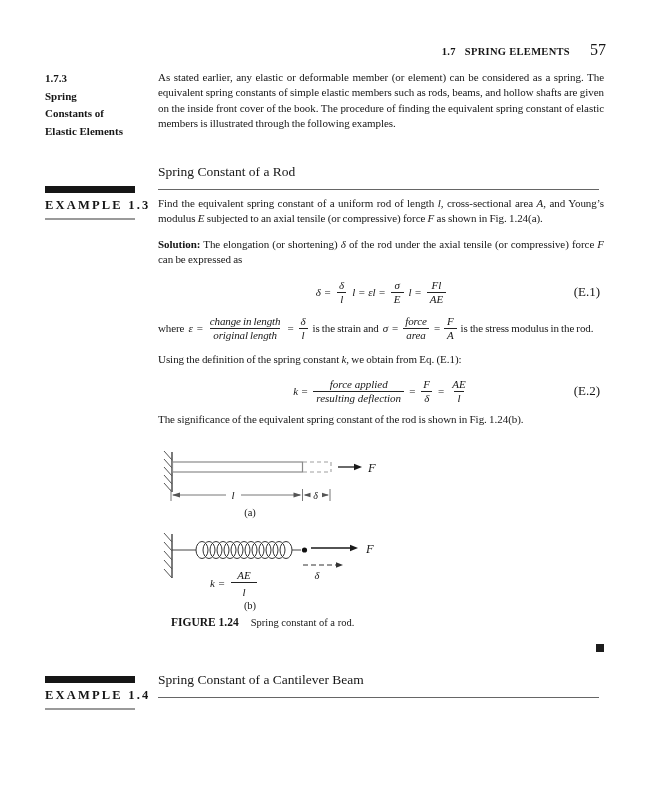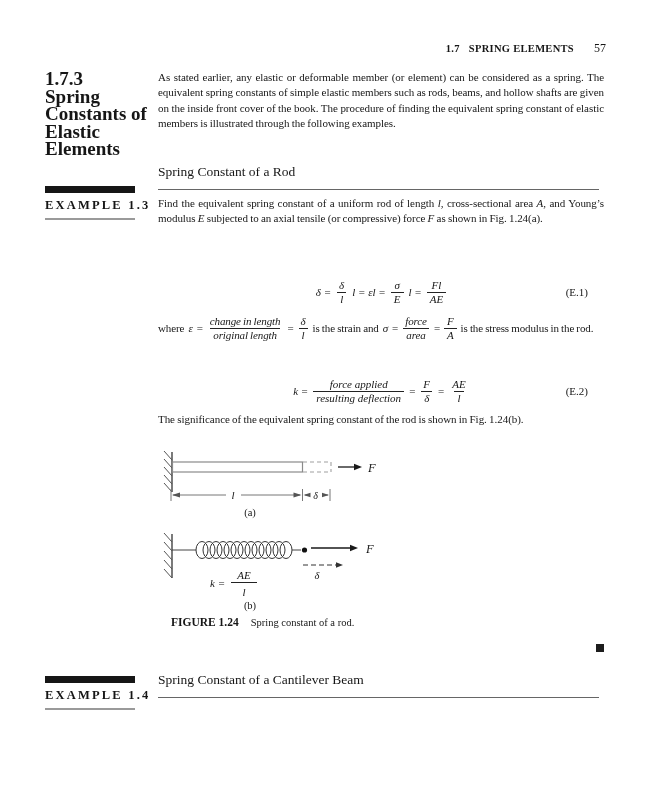--- a/index.html
+++ b/index.html
@@ -4,36 +4,36 @@
 <style>
   html,body{margin:0;padding:0;background:#ffffff;}
   .page{
     position:relative;width:645px;height:800px;background:#ffffff;
     font-family:"Liberation Serif", serif;color:#161616;overflow:hidden;
   }
   
   .running-head{position:absolute;top:41px;right:39px;display:flex;align-items:baseline;gap:20px;}
   .rh-text{font-size:10.5px;font-weight:bold;letter-spacing:.3px;}
   .rh-text .sec-num{margin-right:9px;font-family:Liberation Serif, serif;}
-  .page-num{font-size:12px;}
-  
-  .side-head{position:absolute;left:45px;top:70px;width:112px;font-weight:bold;font-size:19px;line-height:17.5px;}
+  .page-num{font-size:16px;}
+  
+  .side-head{position:absolute;left:45px;top:70px;width:112px;font-weight:bold;font-size:11px;line-height:17.5px;}
   
   .col{left:158px;width:446px;position:absolute;}
   .body-text{font-size:11px;line-height:15.4px;text-align:justify;word-spacing:-.4px;letter-spacing:-.05px;}
   
   .ex-block{position:absolute;left:45px;width:112px;}
   .ex-bar{width:90px;height:7px;background:#161616;}
   .ex-label{font-size:12.5px;font-weight:bold;letter-spacing:2.2px;margin-top:5px;white-space:nowrap;}
   .ex-rule{width:90px;border-top:2px solid #9a9a9a;margin-top:5px;}
   .sec-title{position:absolute;left:158px;font-size:13.5px;}
   .title-rule{position:absolute;left:158px;width:441px;height:1px;background:#666;}
   
   .eqrow{position:absolute;left:158px;width:446px;display:flex;justify-content:center;align-items:center;gap:5px;font-size:11px;white-space:nowrap;}
-  .eqtag{position:absolute;right:16px;top:50%;transform:translateY(-50%);font-size:11px;font-style:normal;}
+  .eqtag{position:absolute;right:4px;top:50%;transform:translateY(-50%);font-size:13px;font-style:normal;}
   .mi{font-style:italic;}
   .frac{display:inline-flex;flex-direction:column;align-items:center;line-height:1.15;}
   .frac .num{padding:0 3px;}
   .frac .den{padding:0 3px;border-top:1px solid #222;}
   .whererow{position:absolute;left:158px;width:452px;display:flex;align-items:center;gap:4px;font-size:11px;letter-spacing:-.1px;word-spacing:-.5px;white-space:nowrap;}
   
   .fig-svg{position:absolute;left:140px;top:446px;}
   .fig-caption{position:absolute;left:163px;top:616px;font-size:10.5px;margin-left:8px;}
   .fig-caption .cap-tag{font-weight:bold;font-size:11.5px;margin-right:12px;}
   .end-marker{position:absolute;left:596px;top:644px;width:8px;height:8px;background:#1d1d1d;}
@@ -65,20 +65,21 @@
     <div class="ex-bar"></div>
     <div class="ex-label">EXAMPLE 1.3</div>
     <div class="ex-rule"></div>
   </div>
 
   <div class="sec-title" style="top:164px;">Spring Constant of a Rod</div>
   <div class="title-rule" style="top:189px;"></div>
 
   <div class="col body-text" style="top:196px;"><span>Find the equivalent spring constant of a uniform rod of length </span><span style="font-style: italic;">l</span><span>, cross-sectional area </span><span style="font-style: italic;">A</span><span>, and Young’s modulus </span><span style="font-style: italic;">E</span><span> subjected to an axial tensile (or compressive) force </span><span style="font-style: italic;">F</span><span> as shown in Fig. 1.24(a).</span></div>
 
+  <div class="col body-text" style="top:237px;"><span style="font-weight: bold;">Solution:</span><span> The elongation (or shortening) </span><span style="font-style: italic;">δ</span><span> of the rod under the axial tensile (or compressive) force </span><span style="font-style: italic;">F</span><span> can be expressed as</span></div>
 
   <div class="eqrow" style="top:274px;height:36px;">
     <span class="mi">δ =</span>
     <span class="frac">
         <span class="num mi">δ</span>
         <span class="den mi">l</span>
       </span>
     <span class="mi">l = εl =</span>
     <span class="frac">
         <span class="num mi">σ</span>
@@ -113,20 +114,21 @@
         <span class="den mi">area</span>
       </span>
     <span>=</span>
     <span class="frac">
         <span class="num mi">F</span>
         <span class="den mi">A</span>
       </span>
     <span>is the stress modulus in the rod.</span>
   </div>
 
+  <div class="col body-text" style="top:352px;"><span>Using the definition of the spring constant </span><span style="font-style: italic;">k</span><span>, we obtain from Eq. (E.1):</span></div>
 
   <div class="eqrow" style="top:372px;height:38px;">
     <span class="mi">k =</span>
     <span class="frac">
         <span class="num mi">force applied</span>
         <span class="den mi">resulting deflection</span>
       </span>
     <span>=</span>
     <span class="frac">
         <span class="num mi">F</span>

